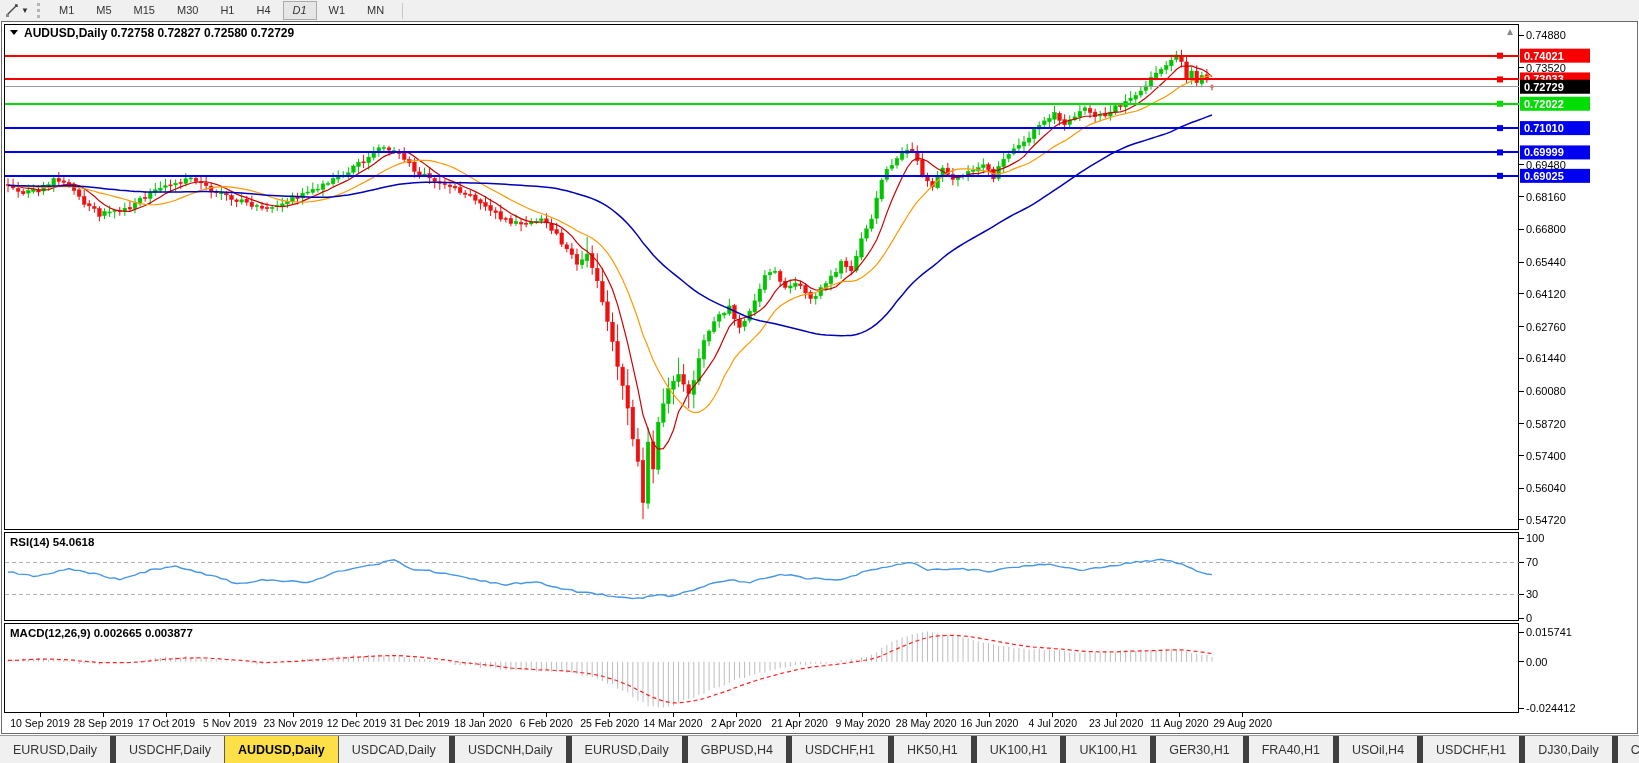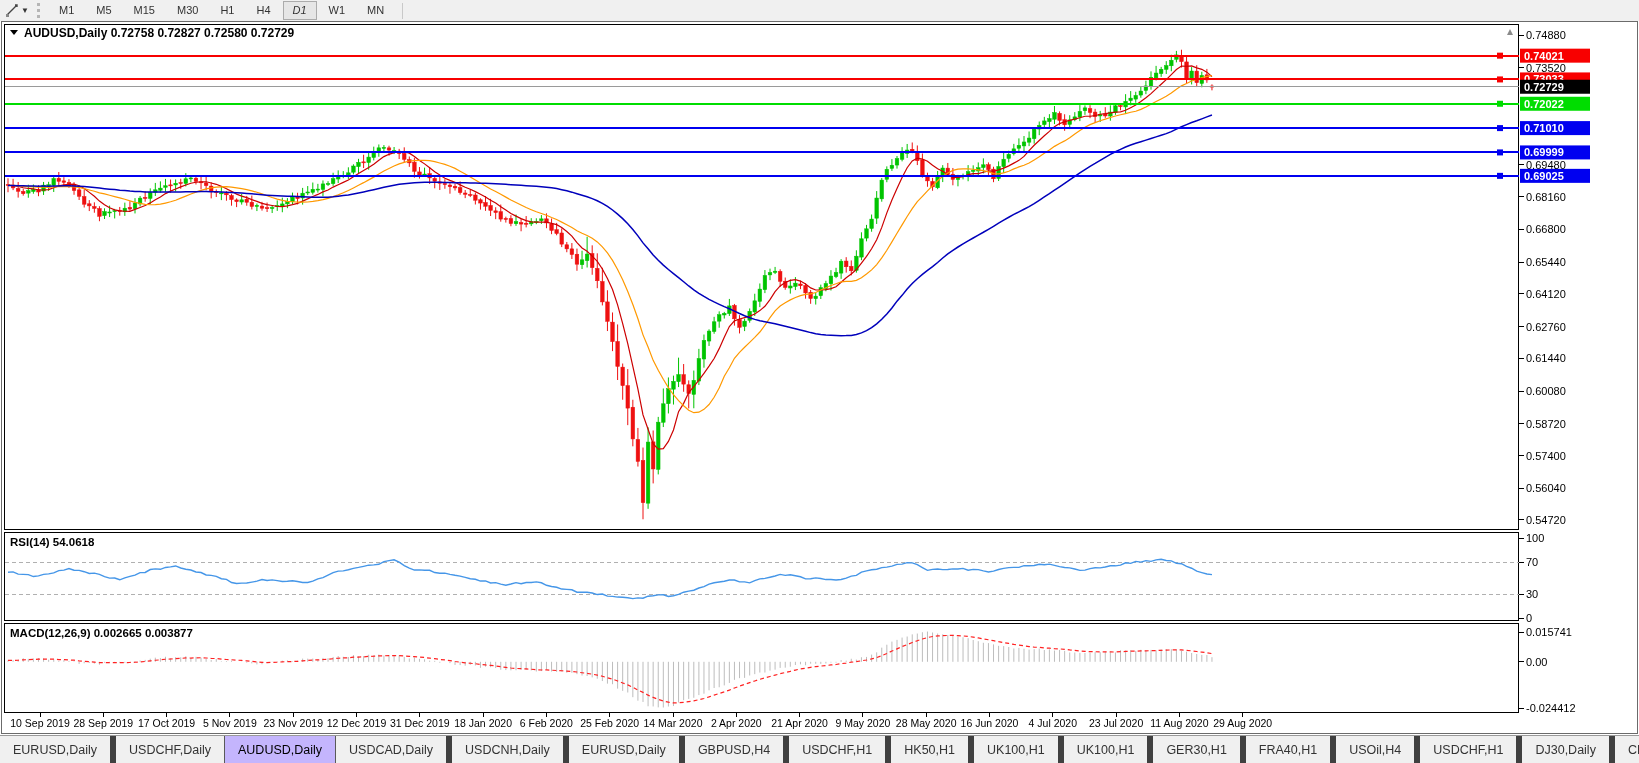--- a/index.html
+++ b/index.html
@@ -14,21 +14,21 @@
   .tf-btn.active{background:#e6e6e6;border:1px solid #ababab;font-style:italic;}
   .vsep{width:1px;height:16px;background:#c9c9c9;margin:0 7px;}
   
   .chartarea{position:absolute;top:21px;left:0;width:1639px;height:714px;background:#fff;}
   svg text{font-family:"Liberation Sans",sans-serif;}
   
   .tabbar{position:absolute;top:735px;left:0;width:1639px;height:28px;background:#f0f0f0;
           border-top:1px solid #9a9a9a;display:flex;align-items:stretch;overflow:hidden;white-space:nowrap;}
   .tab{display:inline-flex;align-items:center;padding:0 13px;font-size:12.5px;color:#333;cursor:pointer;position:relative;text-align:right;}
   .tab + .tab{border-left:6px solid #404040;}
-  .tab.active{background:#c4b5fd;font-weight:normal;color:#000;border:1px solid #5a5a5a;border-bottom:none;margin-top:-1px;}
+  .tab.active{background:#fde047;font-weight:bold;color:#000;border:1px solid #5a5a5a;border-bottom:none;margin-top:-1px;}
   .tab.active + .tab{border-left:none;}
 </style>
 </head>
 <body>
 
 <div class="screen">
 
   <div class="toolbar">
     <div class="tool-icon">
       <svg width="15" height="15" viewBox="0 0 15 15">

